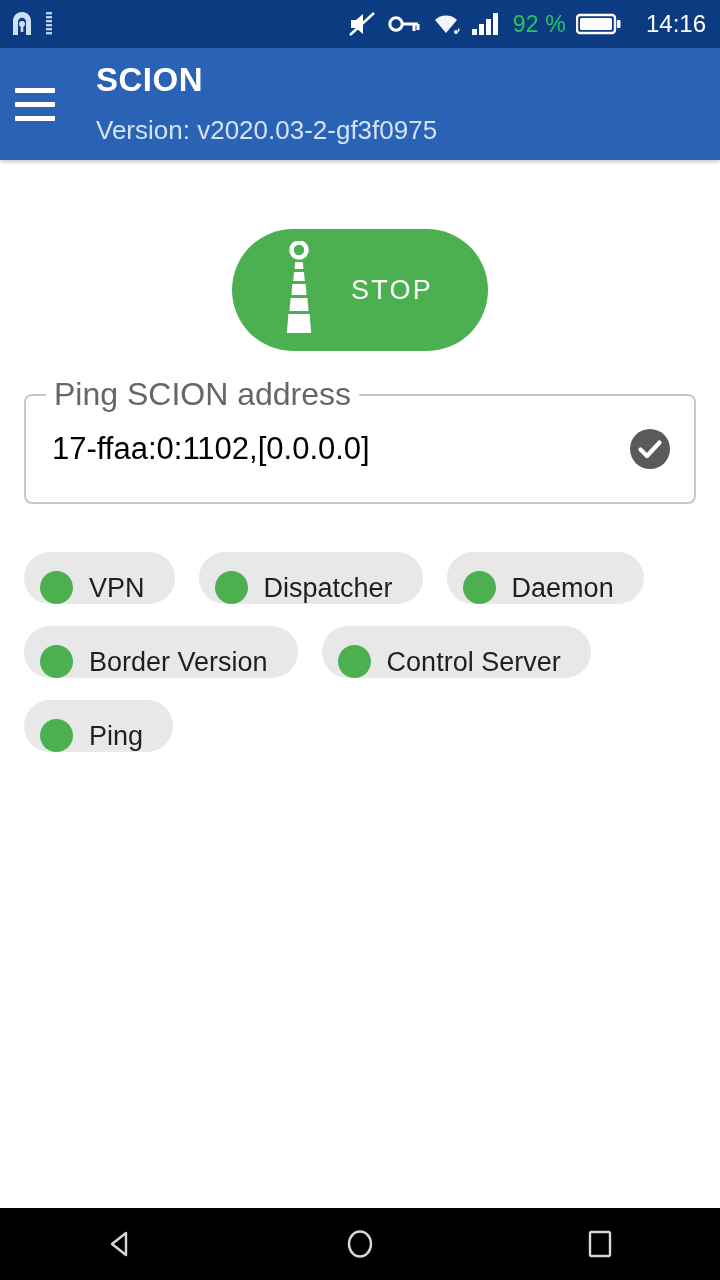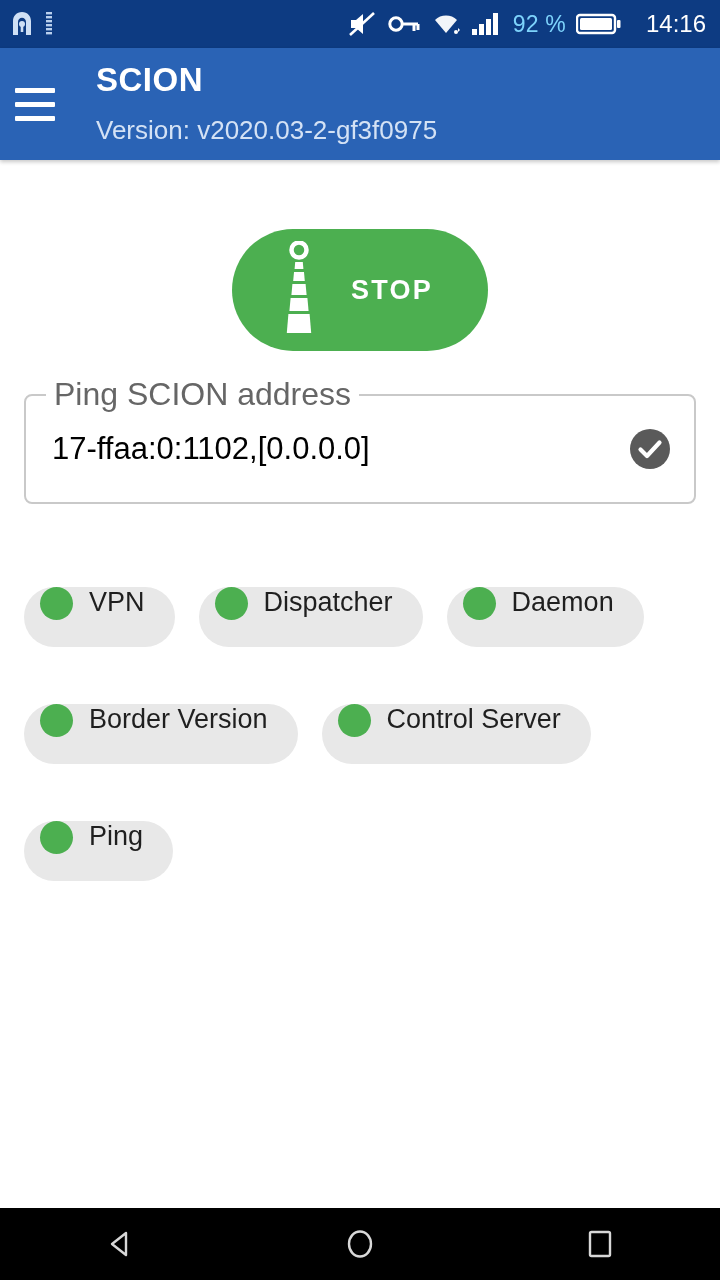--- a/index.html
+++ b/index.html
@@ -39,21 +39,21 @@
   .status-right {
     display: flex;
     align-items: center;
     gap: 10px;
   }
   .sb-icon {
     display: block;
     line-height: 0;
   }
   .sb-text {
-    color: #7dd3fc;
+    color: #22c55e;
     font-size: 23px;
     letter-spacing: 0.2px;
     white-space: nowrap;
   }
   .sb-clock {
     color: #ffffff;
     font-size: 24px;
     white-space: nowrap;
     margin-left: 14px;
   }
@@ -136,21 +136,21 @@
     padding: 0 18px 0 8px;
   }
   .beacon-icon {
     width: 44px;
     height: 98px;
     flex: 0 0 auto;
   }
   .stop-label {
     color: #ffffff;
     font-size: 27px;
-    font-weight: bold;
+    font-weight: normal;
     letter-spacing: 2.2px;
     text-align: right;
   }
 
   
   .field-wrap {
     margin-top: 43px;
     position: relative;
   }
   .field-box {
@@ -192,29 +192,28 @@
 
   
   .chips {
     margin-top: 48px;
     display: flex;
     flex-wrap: wrap;
     gap: 22px 24px;
     align-content: flex-start;
   }
   .chip {
-    height: 60px;
+    height: 52px;
     background: #e8e8e8;
     border-radius: 30px;
     display: inline-flex;
-    align-items: flex-start;
+    align-items: flex-end;
     padding: 0 30px 0 16px;
     cursor: pointer;
     flex: 0 0 auto;
-    margin-top: 35px;
   }
   .chip-dot {
     width: 33px;
     height: 33px;
     border-radius: 50%;
     flex: 0 0 auto;
     margin-right: 16px;
   }
   .chip-label {
     color: #1f1f1f;

